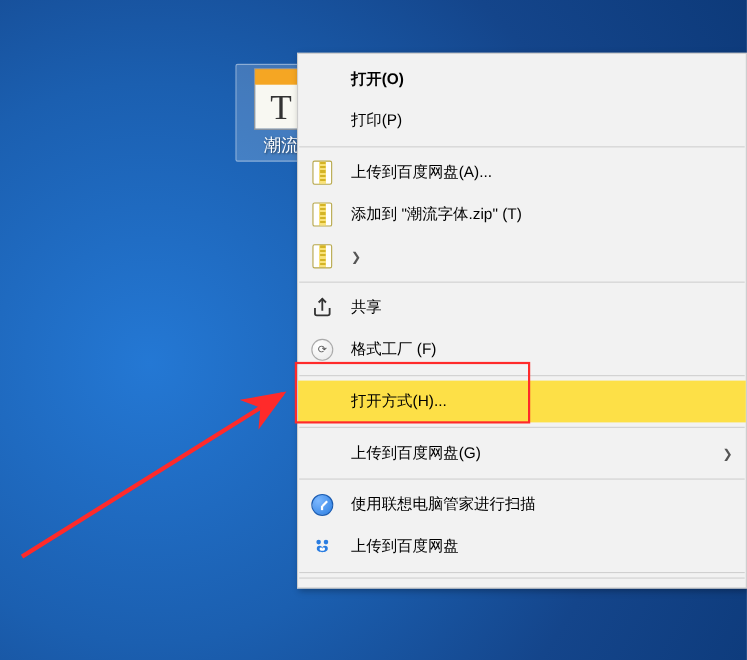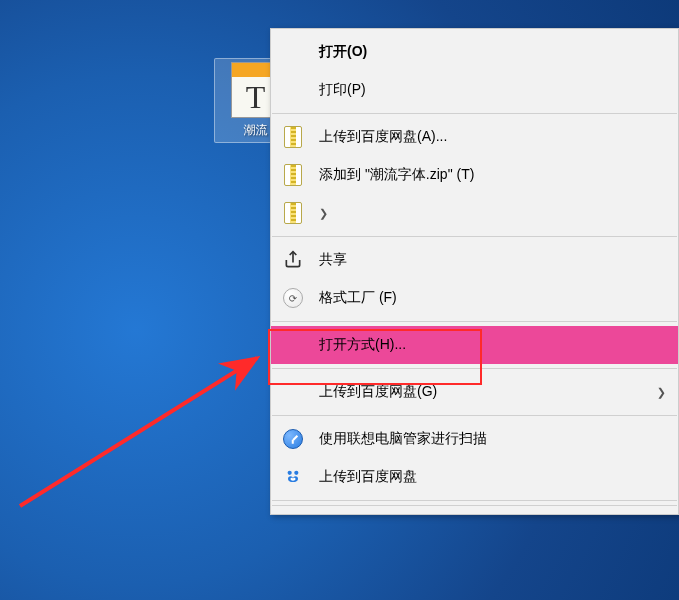--- a/index.html
+++ b/index.html
@@ -42,42 +42,42 @@
     position: absolute;
     top: 14px; left: 0; right: 0; bottom: 0;
     display: flex;
     align-items: center;
     justify-content: center;
     font-family: Georgia, serif;
     font-size: 32px;
     color: #333;
   }
   .icon-label {
-    font-size: 12px;
+    font-size: 16px;
     color: #fff;
     text-shadow: 1px 1px 2px rgba(0,0,0,0.6);
     white-space: nowrap;
     overflow: hidden;
   }
   .icon-selected-bg {
     position: absolute;
     top: -4px;
     left: -4px;
     right: -4px;
     bottom: -4px;
     background: rgba(255,255,255,0.18);
     border: 1px solid rgba(255,255,255,0.4);
     border-radius: 2px;
     z-index: -1;
   }
 
   
   .context-menu {
     position: absolute;
-    top: 28px;
+    top: 48px;
     left: 270px;
     width: 409px;
     background: #f2f2f2;
     box-shadow: 2px 2px 6px rgba(0,0,0,0.3);
     font-size: 14px;
     color: #000;
     padding: 4px 0;
     border: 1px solid #ccc;
   }
   .menu-item {
@@ -98,21 +98,21 @@
   }
   .menu-item .label {
     flex: 1;
   }
   .menu-item .arrow {
     color: #555;
     font-size: 11px;
   }
   .menu-item.bold .label { font-weight: 700; }
   .menu-item.highlighted {
-    background: #ec4899;
+    background: #fde047;
   }
   .menu-sep {
     height: 1px;
     background: #d0d0d0;
     margin: 4px 1px;
   }
 
   
   .zip-icon {
     width: 18px; height: 22px;

